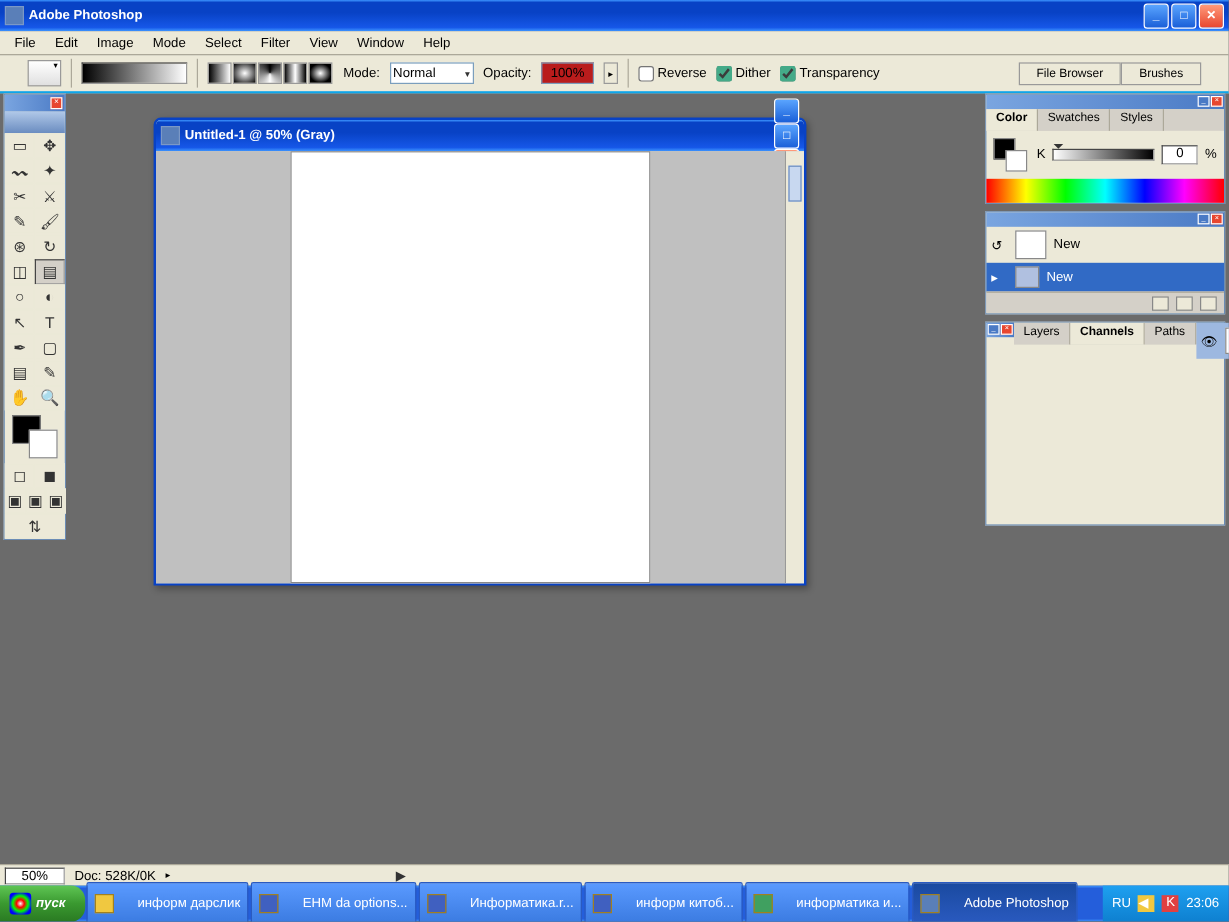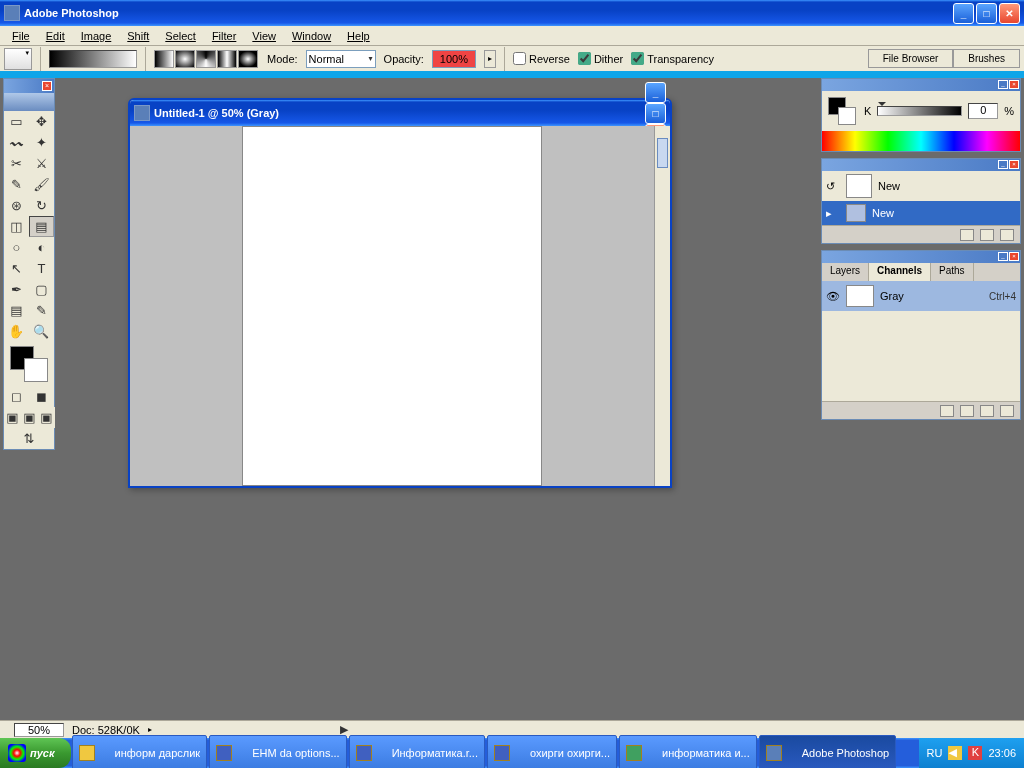--- a/index.html
+++ b/index.html
@@ -9,33 +9,33 @@
 .titlebar { height: 26px; background: linear-gradient(to bottom, #3d95ff 0%, #0842c5 8%, #0842c5 40%, #1657e8 88%, #3d95ff 100%); display: flex; align-items: center; padding: 0 4px; color: white; font-weight: bold; }
 .titlebar .app-icon { width: 16px; height: 16px; background: #5a7fb8; margin-right: 4px; border: 1px solid #fff3; }
 .titlebar .win-btns { margin-left: auto; display: flex; gap: 2px; }
 .win-btn { width: 21px; height: 21px; border: 1px solid #fff; border-radius: 3px; display: flex; align-items: center; justify-content: center; color: white; font-weight: bold; font-size: 10px; cursor: pointer; }
 .win-min { background: linear-gradient(to bottom, #5aa5ff, #1a5fd8); }
 .win-max { background: linear-gradient(to bottom, #5aa5ff, #1a5fd8); }
 .win-close { background: linear-gradient(to bottom, #ff9a7a, #e8462f); }
 
 
 .menubar { height: 20px; background: #ece9d8; display: flex; align-items: center; padding: 0 4px; border-bottom: 1px solid #aca899; }
-.menubar span { padding: 2px 8px; cursor: pointer; text-decoration: underline; }
-
-
-.optionsbar { height: 32px; background: #ece9d8; border-bottom: 7px solid #0ea5e9; display: flex; align-items: center; padding: 0 4px; gap: 8px; }
+.menubar span { padding: 2px 8px; cursor: pointer; }
+
+
+.optionsbar { height: 32px; background: #ece9d8; border-bottom: 2px solid #0ea5e9; display: flex; align-items: center; padding: 0 23px; gap: 8px; }
 .tool-preset { width: 28px; height: 22px; background: linear-gradient(to bottom, #fff, #e0e0e0); border: 1px solid #999; position: relative; }
 .tool-preset::after { content: "▾"; position: absolute; right: 2px; font-size: 7px; }
 .gradient-preview { width: 88px; height: 18px; background: linear-gradient(to right, #000, #fff); border: 1px inset #999; }
 .grad-btn { width: 20px; height: 18px; border: 1px solid #999; background: #ece9d8; display: inline-block; margin-right: 1px; }
 .grad-btns { display: flex; }
 .opt-label { color: #000; }
 .opt-select { height: 18px; border: 1px solid #7b9ebd; background: white; padding: 0 2px; width: 70px; display:flex; align-items:center; justify-content:space-between;}
 .opt-select::after { content:"▾"; font-size:8px; color:#333;}
-.opt-pct { width: 44px; height: 18px; border: 1px solid #7b9ebd; background: #ef4444; text-align: center; display:flex; align-items:center; justify-content:center;}
+.opt-pct { width: 44px; height: 18px; border: 1px solid #7b9ebd; background: #b91c1c; text-align: center; display:flex; align-items:center; justify-content:center;}
 .opt-arrow { width: 12px; height: 18px; border: 1px solid #999; background: #ece9d8; display:flex; align-items:center; justify-content:center; font-size:8px;}
 .opt-check { display: flex; align-items: center; gap: 3px; }
 .opt-check input { accent-color: #4a8; }
 .palette-well { margin-left: auto; display: flex; gap: 0; }
 .palette-tab { padding: 3px 14px; background: #ece9d8; border: 1px solid #999; font-size: 10px; cursor: pointer; }
 
 
 .workarea { position: absolute; top: 78px; left: 0; right: 0; bottom: 48px; background: #6b6b6b; }
 
 
@@ -92,21 +92,21 @@
 .foot-icon { width:14px; height:12px; border:1px solid #888; background:#ece9d8;}
 
 
 .chan-item { display:flex; align-items:center; padding:4px; gap:6px; background:#9db8e0;}
 .chan-eye { width:14px; font-size:11px;}
 .chan-thumb { width:28px; height:22px; background:white; border:1px solid #888;}
 .chan-name { flex:1;}
 .chan-short { font-size:10px; color:#333;}
 
 
-.statusbar { position:absolute; left:0; right:0; bottom:30px; height:18px; background:#ece9d8; border-top:1px solid #aca899; display:flex; align-items:center; padding:0 14px; gap:8px;}
+.statusbar { position:absolute; left:0; right:0; bottom:30px; height:18px; background:#ece9d8; border-top:1px solid #aca899; display:flex; align-items:center; padding:0 4px; gap:8px;}
 .status-zoom { width:50px; border:1px inset #999; background:white; text-align:center;}
 .status-hint { color:#333; display:flex; align-items:center; gap:4px; margin-left:180px;}
 
 
 .taskbar { position:absolute; left:0; right:0; bottom:0; height:30px; background: linear-gradient(to bottom,#3d95ff,#245edb 8%,#245edb 92%,#3d95ff); display:flex; align-items:center;}
 .start-btn { height:30px; padding:0 16px 0 8px; background: linear-gradient(to bottom,#5fc554,#3a9930 50%,#2a7a22); color:white; font-weight:bold; font-style:italic; border-radius:0 12px 12px 0; display:flex; align-items:center; gap:4px; font-size:14px;}
 .start-icon{width:18px;height:18px;background:radial-gradient(circle,#fff,#f00 25%,#0f0 50%,#00f 75%);border-radius:3px;}
 .task-btn { height:36px; margin:0 1px; padding:0 6px; background: linear-gradient(to bottom,#5a9aff,#3a7ae0); border:1px solid #2a5ac0; color:white; display:flex; align-items:center; gap:20px; font-size:10px; max-width:150px; overflow:hidden; white-space:nowrap; border-radius:2px;}
 .task-btn.active { background: linear-gradient(to bottom,#1a4aa0,#2a5ac0);}
 .task-icon { width:16px; height:16px; background:#f0c840; border:1px solid #a08020;}
@@ -126,21 +126,21 @@
     <div class="win-btn win-min">_</div>
     <div class="win-btn win-max">□</div>
     <div class="win-btn win-close">✕</div>
   </div>
 </div>
 
 <div class="menubar">
   <span>File</span>
   <span>Edit</span>
   <span>Image</span>
-  <span>Shift</span>
+  <span>Mode</span>
   <span>Select</span>
   <span>Filter</span>
   <span>View</span>
   <span>Window</span>
   <span>Help</span>
 </div>
 
 <div class="optionsbar">
   <div class="tool-preset"></div>
   <div style="border-left:1px solid #aca899;height:24px;"></div>
@@ -248,20 +248,25 @@
     </div>
   </div>
 
   <div class="panels">
 
     <div class="panel">
       <div class="panel-titlebar">
         <div class="pbtn pmin">_</div>
         <div class="pbtn pclose">×</div>
       </div>
+      <div class="panel-tabs">
+        <div class="panel-tab active">Color</div>
+        <div class="panel-tab">Swatches</div>
+        <div class="panel-tab">Styles</div>
+      </div>
       <div class="color-body">
         <div class="color-mini-sw">
           <div class="cfg"></div>
           <div class="cbg"></div>
         </div>
         <span>K</span>
         <div class="k-slider"></div>
         <div class="k-val">0</div>
         <span>%</span>
       </div>
@@ -285,21 +290,21 @@
           <span>New</span>
         </div>
       </div>
       <div class="hist-footer">
         <div class="foot-icon"></div>
         <div class="foot-icon"></div>
         <div class="foot-icon"></div>
       </div>
     </div>
 
-    <div class="panel" style="height:170px; display:flex; flex-direction:column;">
+    <div class="panel" style="height:170px; display:flex; flex-direction:row;">
       <div class="panel-titlebar">
         <div class="pbtn pmin">_</div>
         <div class="pbtn pclose">×</div>
       </div>
       <div class="panel-tabs">
         <div class="panel-tab">Layers</div>
         <div class="panel-tab active">Channels</div>
         <div class="panel-tab">Paths</div>
       </div>
       <div class="panel-body" style="padding:0; flex:1;">
@@ -342,21 +347,21 @@
   <div class="task-btn">
       <div class="task-icon word"></div>
       <span>EHM da options...</span>
     </div>
   <div class="task-btn">
       <div class="task-icon word"></div>
       <span>Информатика.r...</span>
     </div>
   <div class="task-btn">
       <div class="task-icon word"></div>
-      <span>охирги охирги...</span>
+      <span>информ китоб...</span>
     </div>
   <div class="task-btn">
       <div class="task-icon excel"></div>
       <span>информатика и...</span>
     </div>
   <div class="task-btn active">
       <div class="task-icon ps"></div>
       <span>Adobe Photoshop</span>
     </div>
   <div class="tray">

